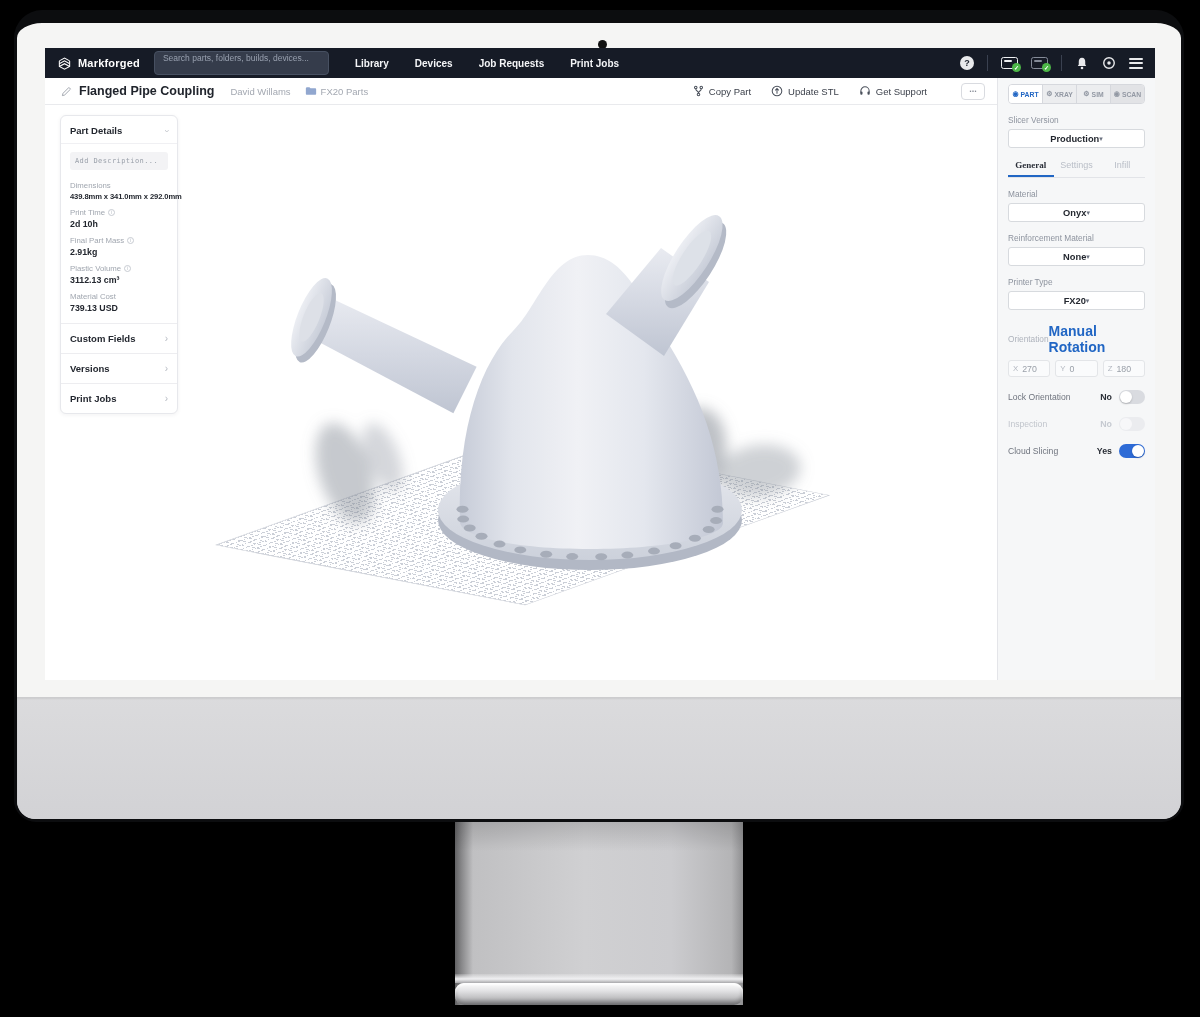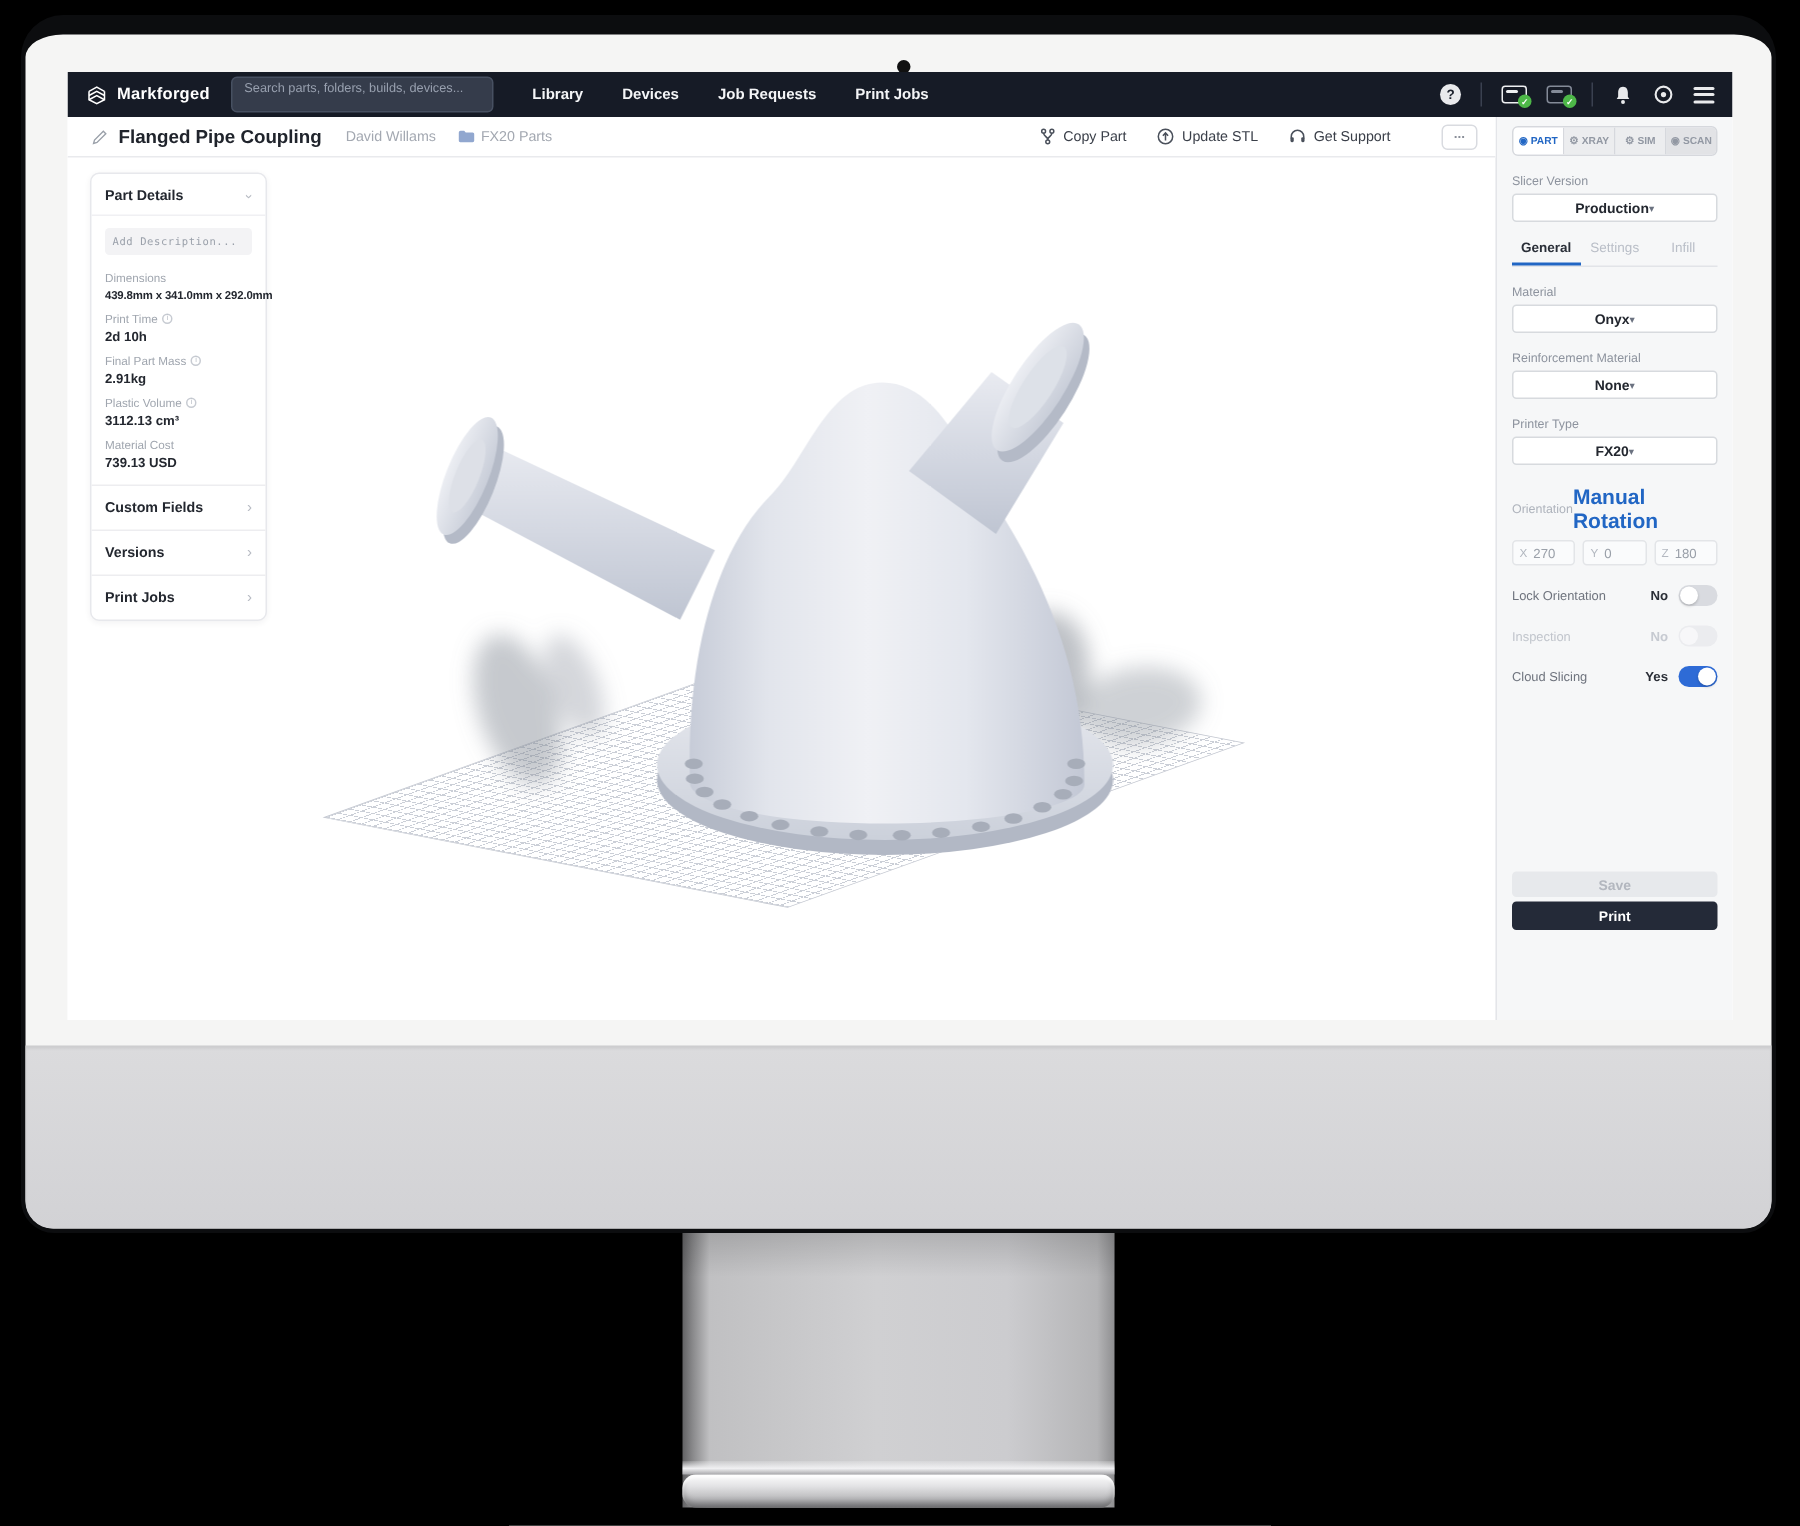--- a/index.html
+++ b/index.html
@@ -98,21 +98,21 @@
   .seg:last-child { border-right:none; background:#e2e3e6; }
   .seg.active { background:#fff; color:#2166c4; }
   .seg .seg-ico { font-size:7px; }
   .fld-label { margin-top:11px; font-size:8.3px; color:#8d939e; }
   .select { margin-top:4px; height:19px; background:#fff; border:1px solid #d7dade; border-radius:3px;
     display:flex; align-items:center; justify-content:center; padding:0 7px; cursor:pointer; }
   .select b { font-size:9.3px; color:#23272f; }
   .select .caret { font-size:7px; color:#6b7280; }
   .mini-tabs { display:flex; margin-top:12px; border-bottom:1px solid #e2e4e8; }
   .mini-tab { flex:1; text-align:center; font-size:9px; color:#b9bec7; padding-bottom:5px; cursor:pointer; }
-  .mini-tab.active { color:#2a2f38; font-weight:700; border-bottom:2px solid #2166c4; }
+  .mini-tab.active { color:#2a2f38; font-weight:700; border-bottom:2px solid #2166c4;font-family:Liberation Serif, serif; }
   .orient-row { display:flex; align-items:center; justify-content:space-between; margin-top:13px; }
   .orient-row .o-label { font-size:8.3px; color:#aeb3bc; }
   .orient-row .o-link { font-size:14px; font-weight:700; color:#2166c4; cursor:pointer; }
   .axes { display:flex; gap:5px; margin-top:5px; }
   .axis-box { flex:1; height:17px; background:#fafbfc; border:1px solid #e3e5e8; border-radius:3px;
     display:flex; align-items:center; gap:4px; padding:0 4px; }
   .axis-box em { font-style:normal; font-size:7.8px; color:#b3b8c0; }
   .axis-box span { font-size:8.8px; color:#9aa0a9; }
   .toggle-row { display:flex; align-items:center; margin-top:13px; }
   .toggle-row .t-label { font-size:8.6px; color:#6f747e; flex:1; }
@@ -447,24 +447,20 @@
               </div>
           </div>
           <div class="toggle-row">
             <span class="t-label">Cloud Slicing</span>
             <span class="t-state">Yes</span>
             <div class="toggle on">
                 <i></i>
               </div>
           </div>
 
-          <div class="panel-buttons">
-            <div class="btn-save">Save</div>
-            <div class="btn-print">Print</div>
-          </div>
         </aside>
       </div>
     </div>
 
     <div class="chin"></div>
   </div>
 
   <div class="stand">
     <div class="stand-base"></div>
   </div>

